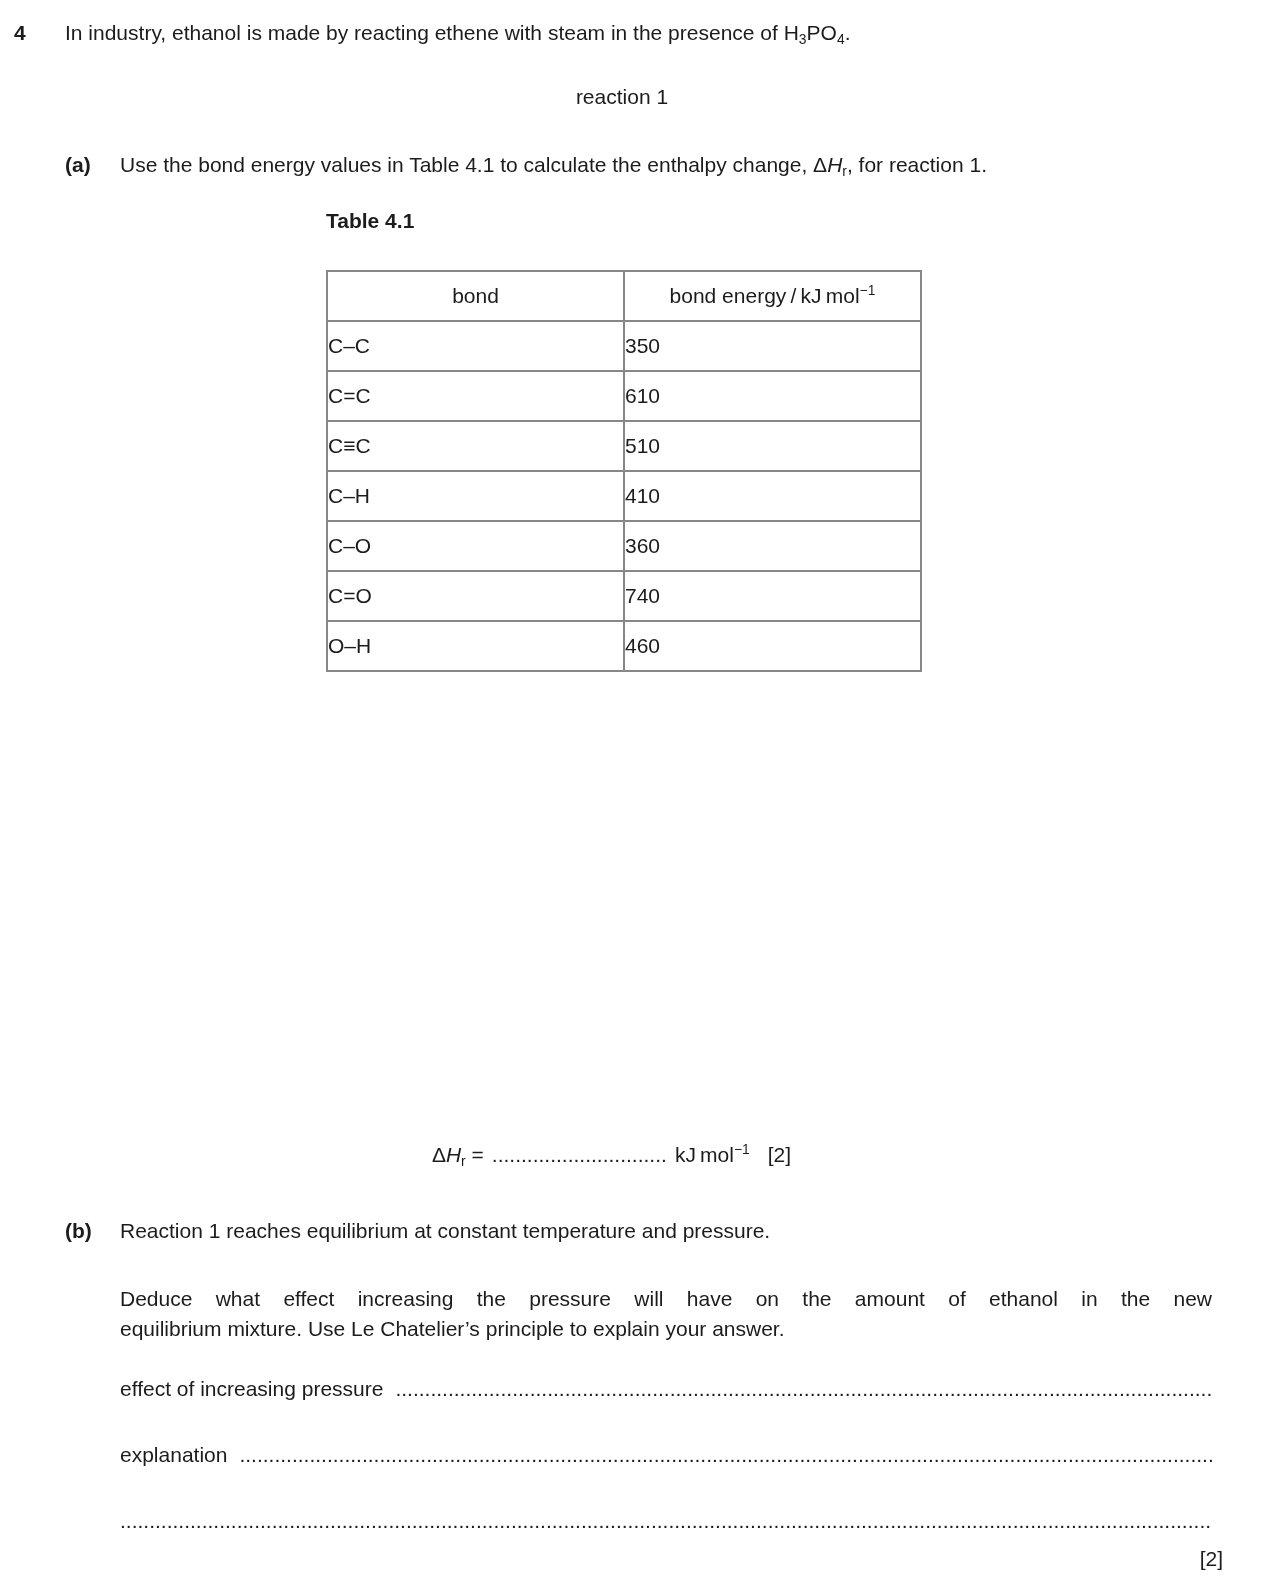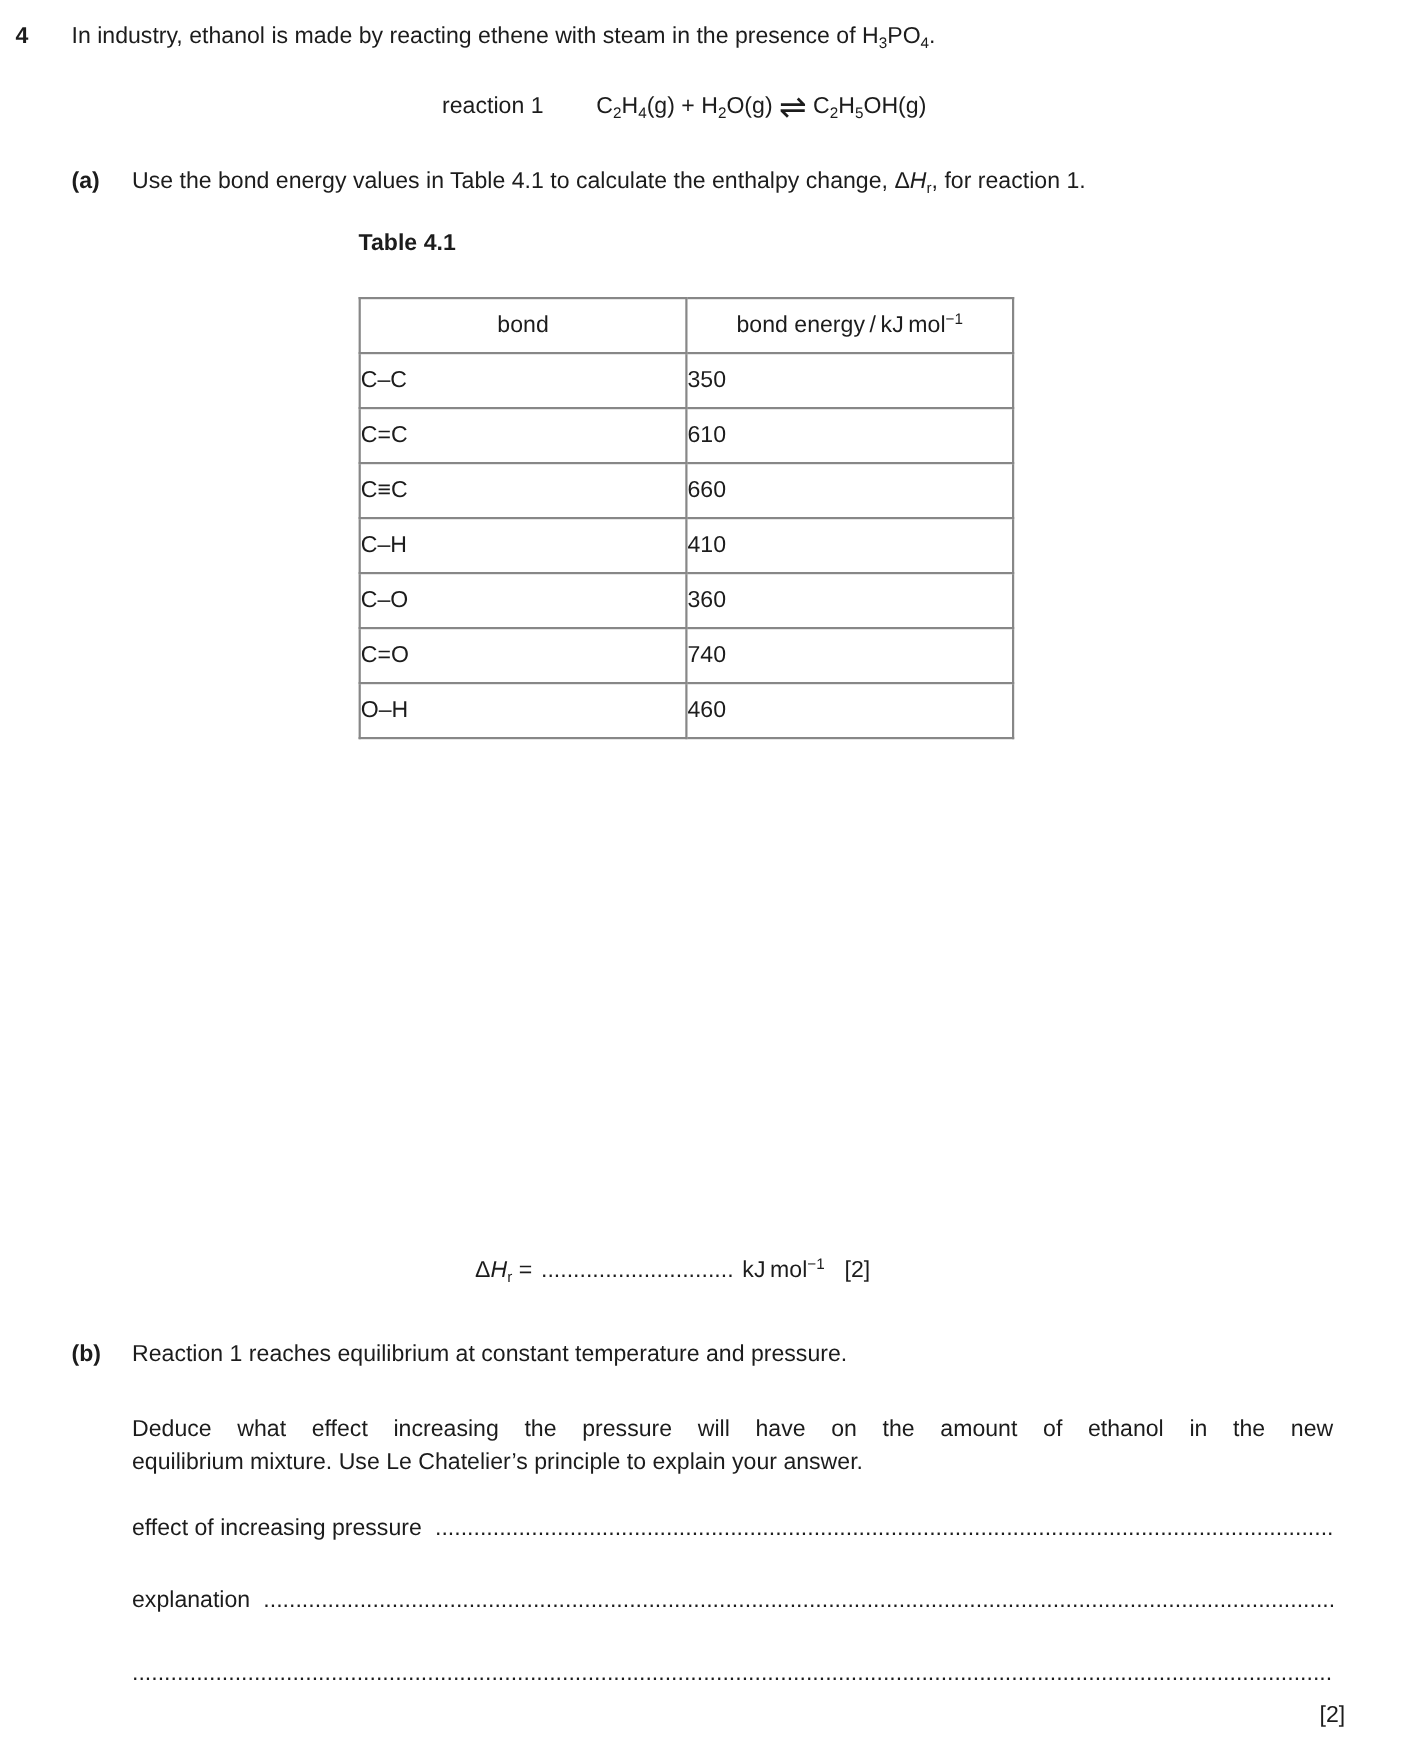--- a/index.html
+++ b/index.html
@@ -53,21 +53,20 @@
 
 <div class="page">
 
   <div class="intro-row">
     <span class="qnum bold">4</span>
     <span class="intro-text">In industry, ethanol is made by reacting ethene with steam in the presence of H<sub>3</sub>PO<sub>4</sub>.</span>
   </div>
 
   <div class="reaction-row">
     <span>reaction 1</span>
-    <span>C<sub>2</sub>H<sub>4</sub>(g) + H<sub>2</sub>O(g) <span class="eq">⇌</span> C<sub>2</sub>H<sub>5</sub>OH(g)</span>
   </div>
 
   <div class="part-row">
     <span class="part-label bold">(a)</span>
     <span class="part-text">Use the bond energy values in Table 4.1 to calculate the enthalpy change, Δ<i>H</i><sub>r</sub>, for reaction 1.</span>
   </div>
 
   <div class="table-title bold">Table 4.1</div>
 
   <table class="bond-table">
@@ -81,21 +80,21 @@
         <tr>
           <td>C–C</td>
           <td>350</td>
         </tr>
         <tr>
           <td>C=C</td>
           <td>610</td>
         </tr>
         <tr>
           <td>C≡C</td>
-          <td>660</td>
+          <td>510</td>
         </tr>
         <tr>
           <td>C–H</td>
           <td>410</td>
         </tr>
         <tr>
           <td>C–O</td>
           <td>360</td>
         </tr>
         <tr>

